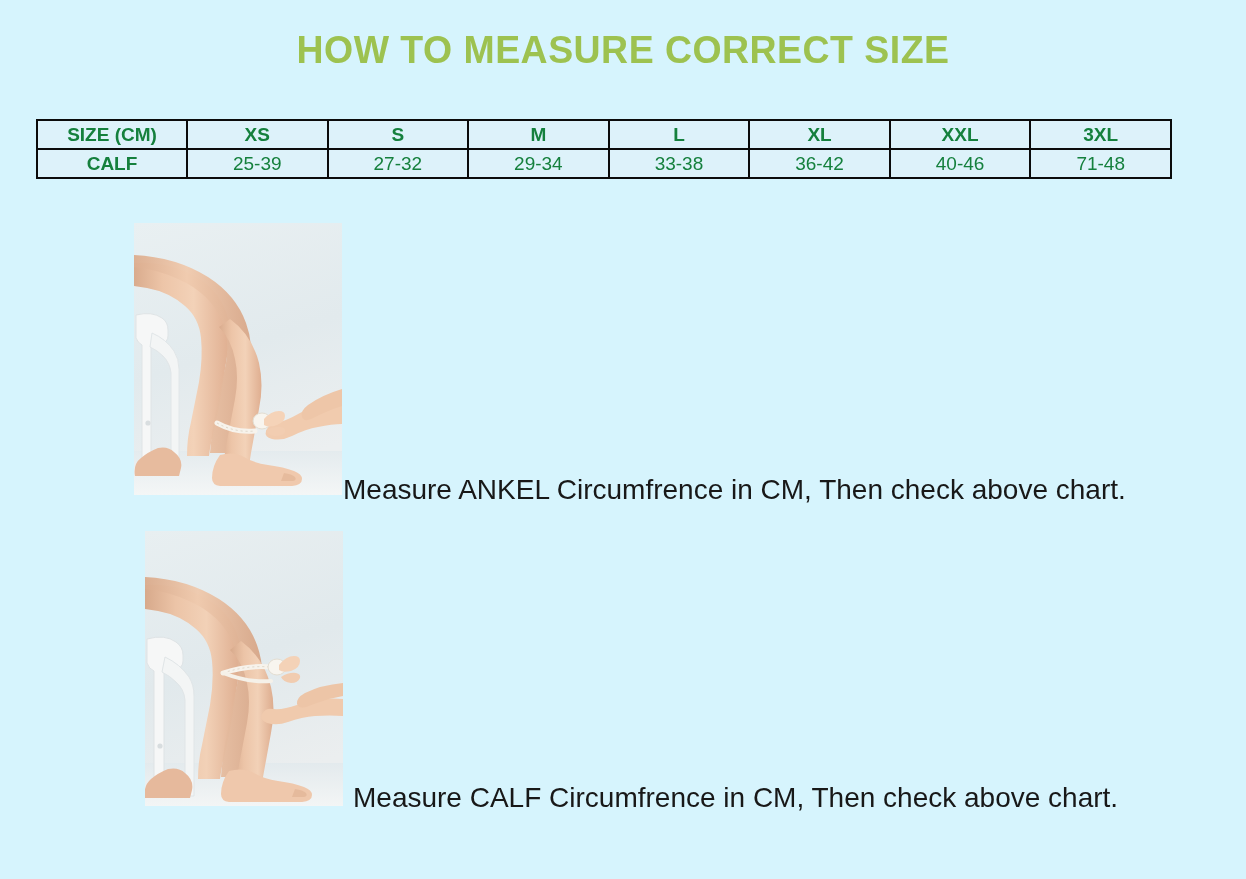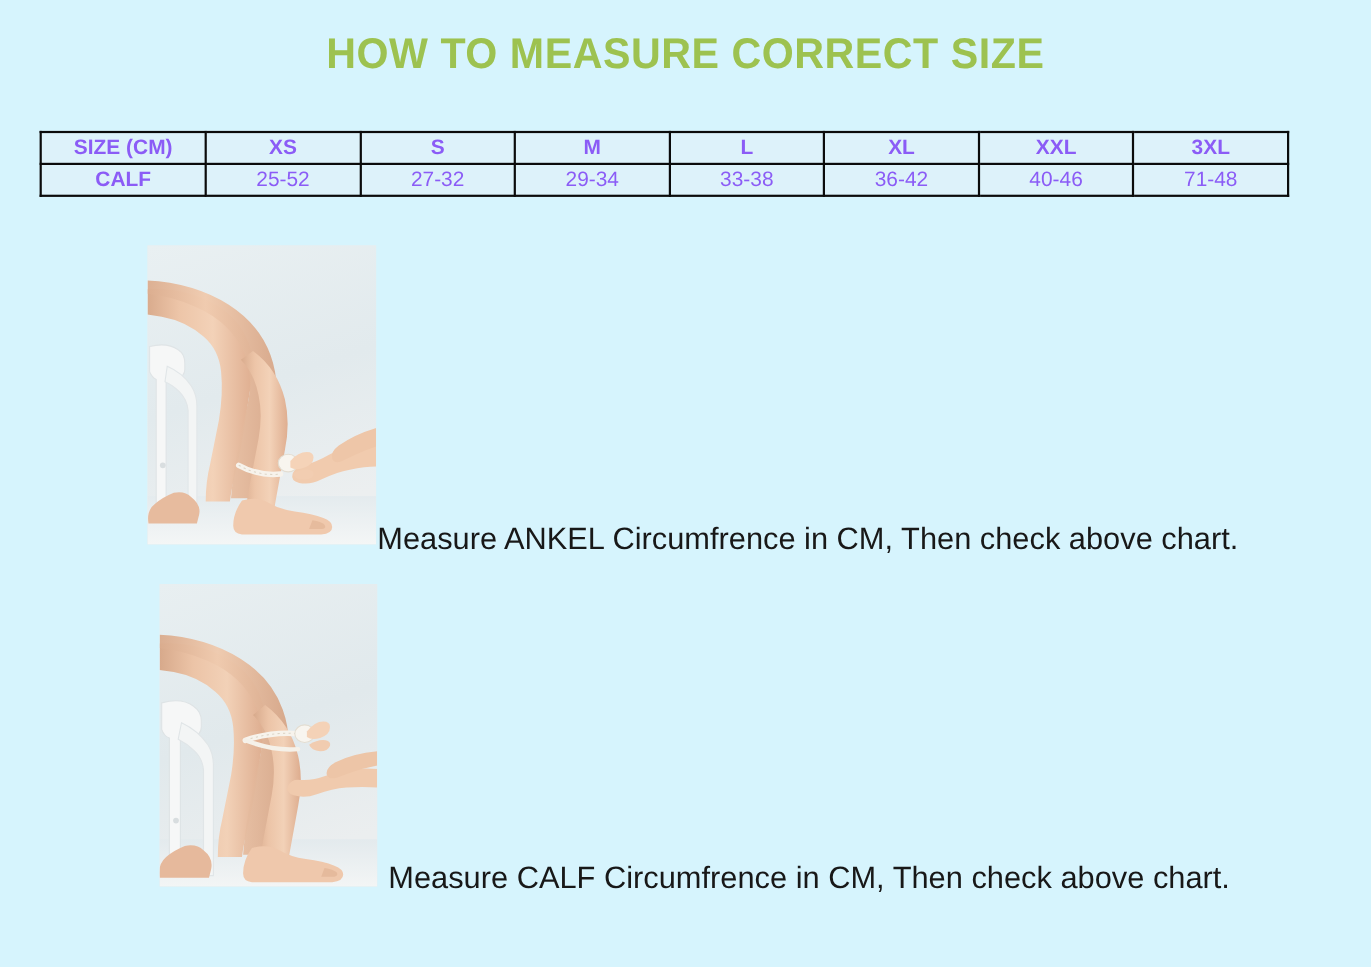--- a/index.html
+++ b/index.html
@@ -42,21 +42,21 @@
     table-layout: fixed;
     background: #ddf2fa;
   }
   .size-table td, .size-table th {
     border: 2px solid #0b0b0b;
     height: 29px;
     text-align: center;
     vertical-align: middle;
     font-family: "Liberation Sans", sans-serif;
     font-size: 19px;
-    color: #8b5cf6;
+    color: #15803d;
     background: #ddf2fa;
     padding: 0 2px;
     box-sizing: border-box;
   }
   .size-table th {
     font-weight: bold;
   }
   .size-table td.rowhead {
     font-weight: bold;
   }
@@ -113,21 +113,21 @@
       <th>M</th>
       <th>L</th>
       <th>XL</th>
       <th>XXL</th>
       <th>3XL</th>
     </tr>
   </thead>
   <tbody>
     <tr>
       <td class="rowhead col-first">CALF</td>
-      <td>25-52</td>
+      <td>25-39</td>
       <td>27-32</td>
       <td>29-34</td>
       <td>33-38</td>
       <td>36-42</td>
       <td>40-46</td>
       <td>71-48</td>
     </tr>
   </tbody>
 </table>
 

